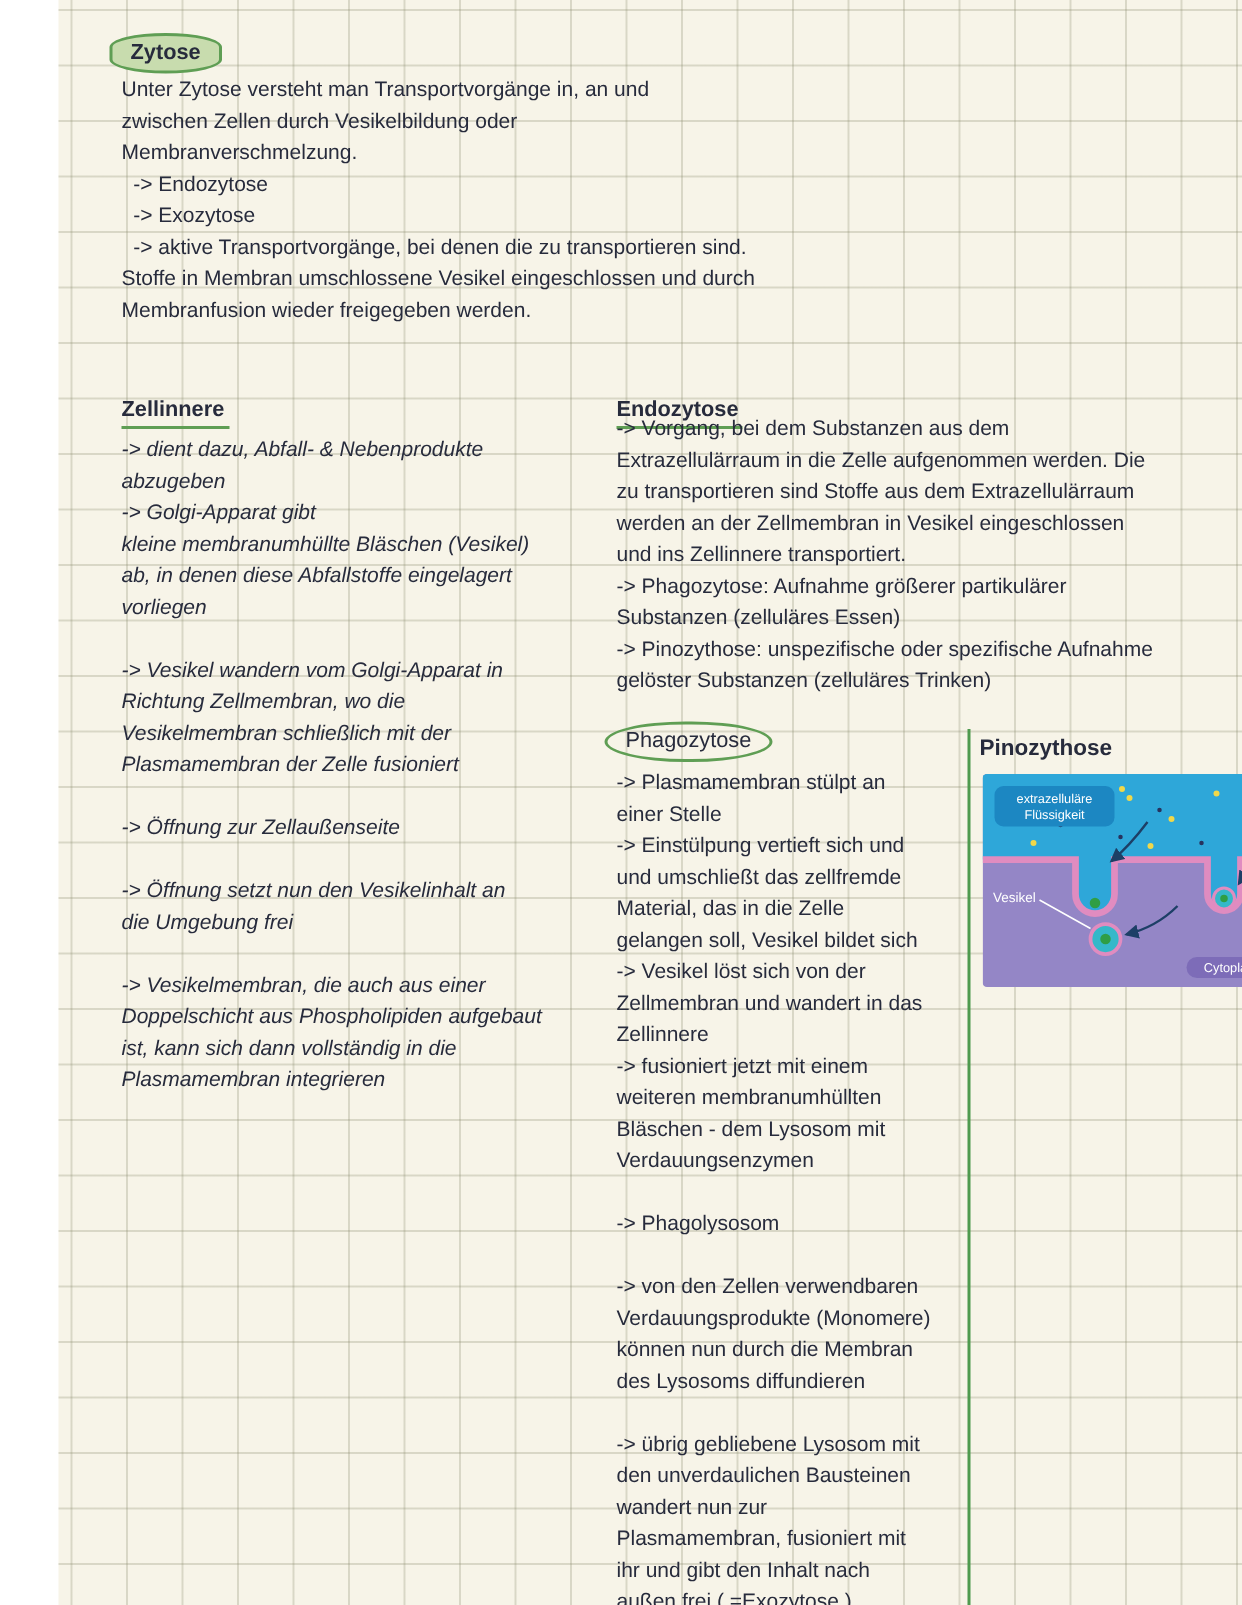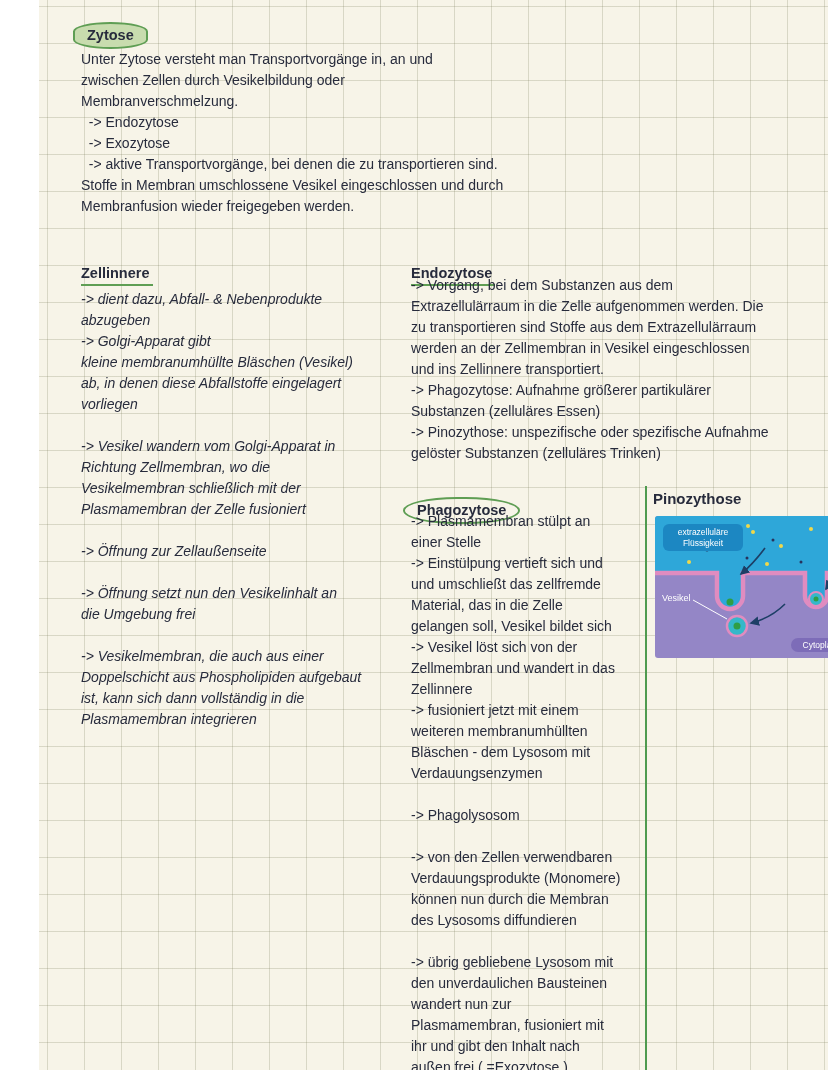--- a/index.html
+++ b/index.html
@@ -38,21 +38,21 @@
   .oval-badge {
     position:absolute;
     border:2px solid #5f9e54;
     border-radius:60px / 15px;
     padding:3px 12px 4px 12px;
     font-size:14.5px;
     font-weight:700;
     color:#272b3c;
   }
   .zytose-badge { left:34px; top:22px; background:#c8dcae; }
-  .phago-badge  { left:364px; top:497px; background:transparent; font-weight:700; }
+  .phago-badge  { left:364px; top:481px; background:transparent; font-weight:400; }
   .intro-text { left:42px; top:49px; width:580px; }
   .exo-title  { left:42px; top:265px; }
   .exo-text   { left:42px; top:289px; width:335px;font-style:italic; }
   .endo-title { left:372px; top:265px; }
   .endo-text  { left:372px; top:275px; width:420px; }
   .phago-text { left:372px; top:511px; width:242px; }
   .vline {
     position:absolute;
     left:606px; top:486px;
     width:2px; height:584px;

